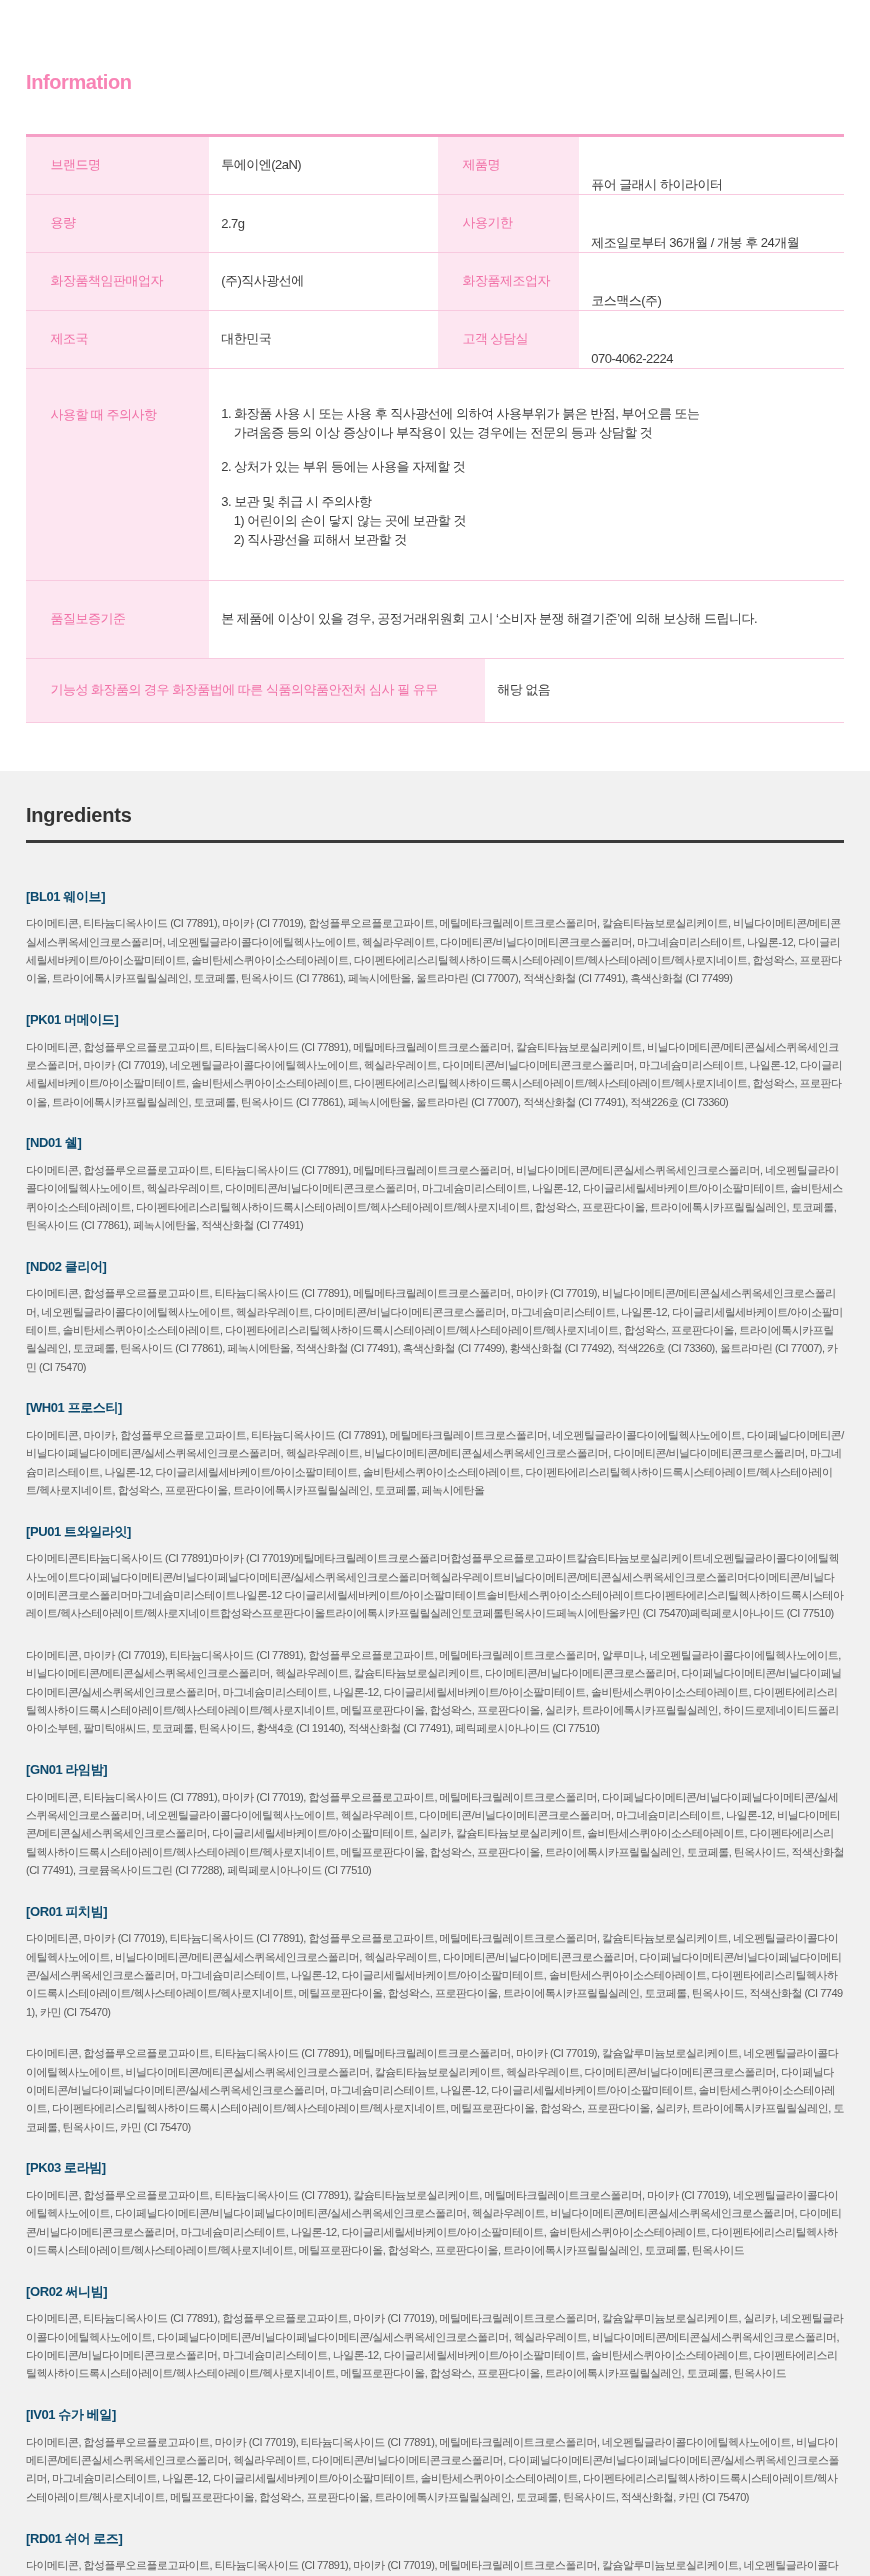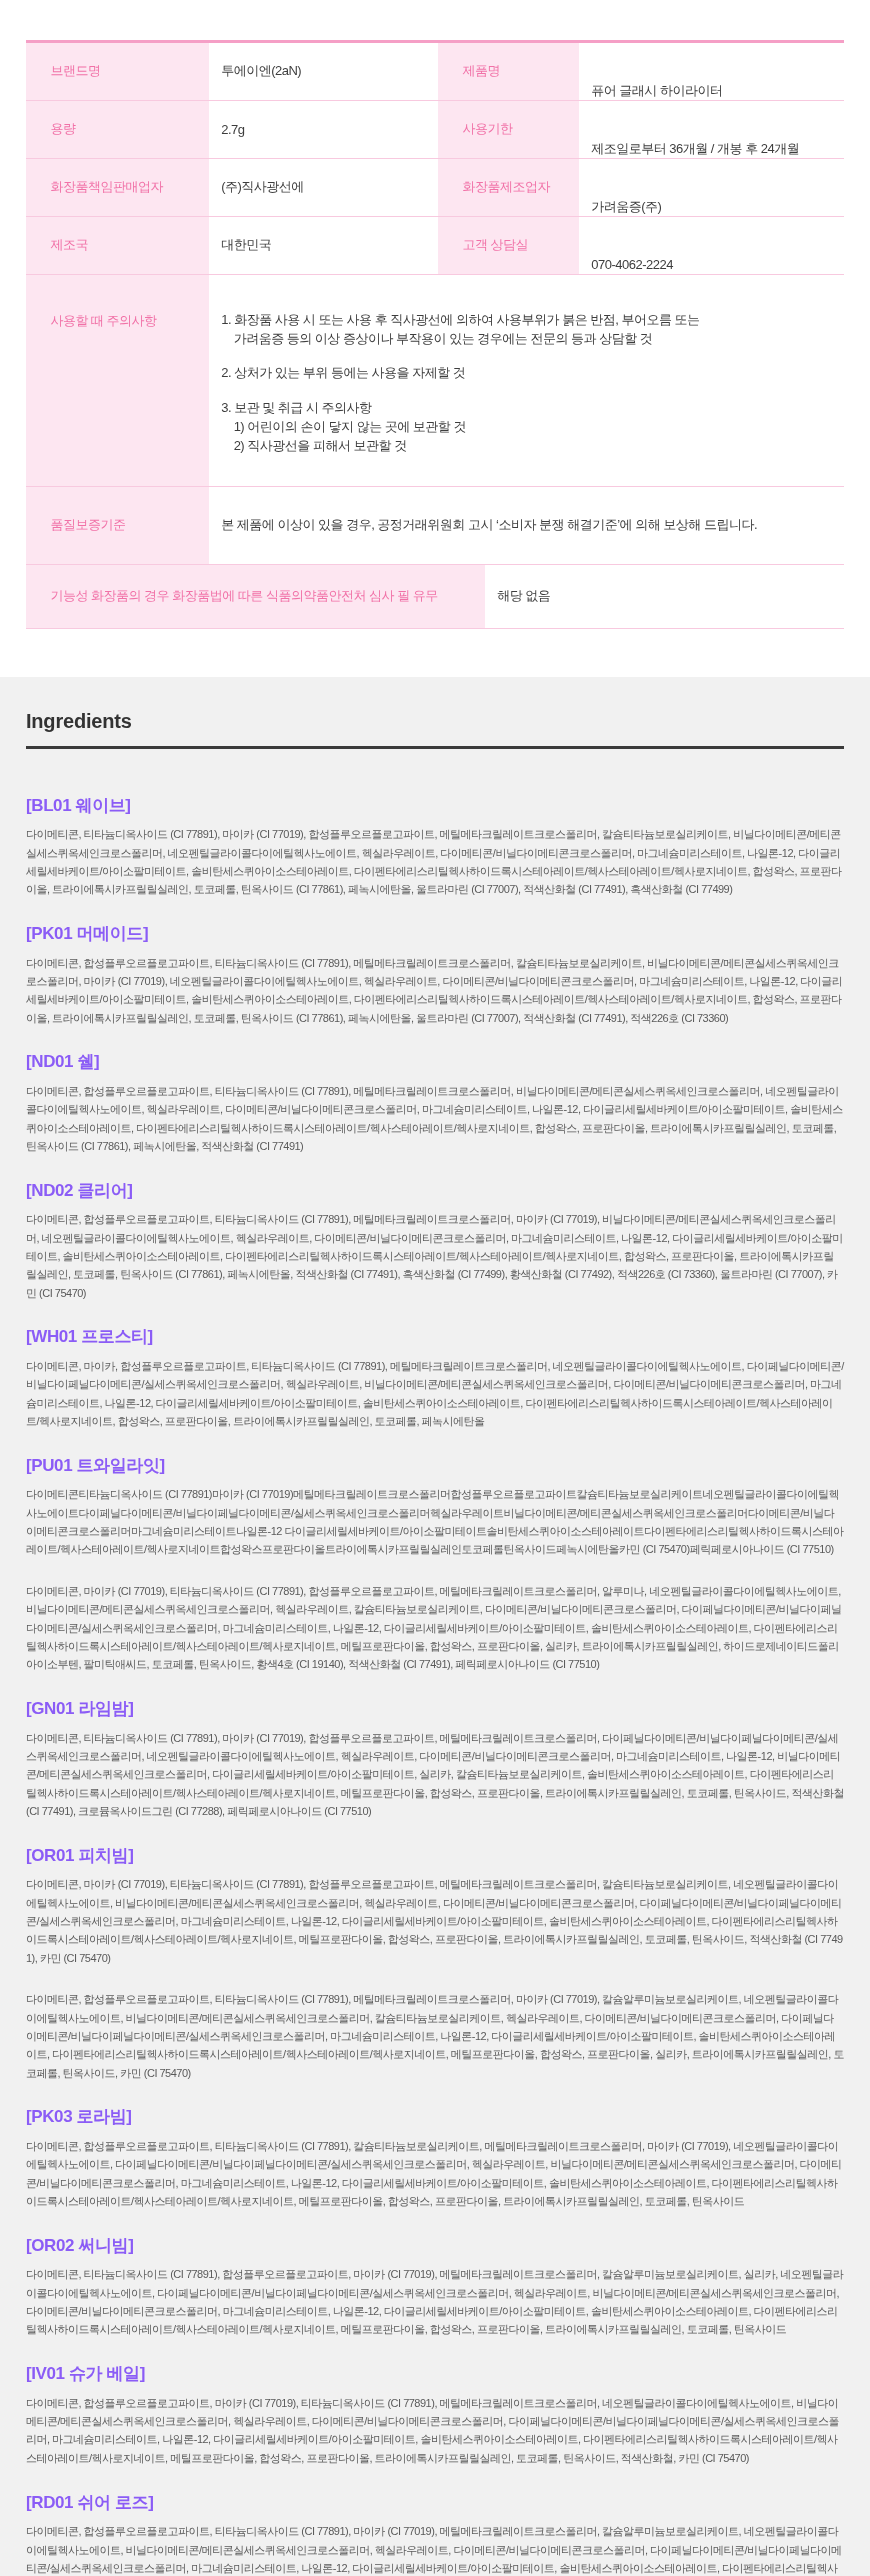--- a/index.html
+++ b/index.html
@@ -43,31 +43,32 @@
   .ingredients-panel{
     background:#f1f1f1;margin-top:48px;padding:33px 0 52px 0;
   }
   .ing-title{
     margin:0;font-size:20px;font-weight:bold;color:#333333;letter-spacing:-0.2px;
   }
   .ing-divider{height:2.6px;background:#3a3a3a;margin-top:13px;border:none;}
   .ing-body{margin-top:45px;}
   .ing-section{margin-bottom:23.5px;}
   .ing-section-title{
-    margin:0 0 8.7px 0;font-size:17px;font-weight:bold;color:#8b5cf6;letter-spacing:-0.4px;
+    margin:0 0 8.7px 0;font-size:13px;font-weight:bold;color:#0c4a6e;letter-spacing:-0.4px;
   }
   .ing-text{
     margin:0;font-size:11px;line-height:18.3px;color:#5a5a5a;letter-spacing:-0.5px;
     word-break:break-all;
   }
 </style>
 </head>
 <body>
 
 <div class="wrap">
+  <h2 class="info-title">Information</h2>
   <div class="info-divider"></div>
 
   <div class="info-table">
 
     <div class="info-row h-std">
       <div class="cell cell-label w-l1">브랜드명</div>
       <div class="cell cell-value w-v1">투에이엔(2aN)</div>
       <div class="cell cell-label w-l2">제품명</div>
       <div class="cell cell-value w-v2">퓨어 글래시 하이라이터</div>
     </div>
@@ -76,21 +77,21 @@
       <div class="cell cell-label w-l1">용량</div>
       <div class="cell cell-value w-v1">2.7g</div>
       <div class="cell cell-label w-l2">사용기한</div>
       <div class="cell cell-value w-v2">제조일로부터 36개월 / 개봉 후 24개월</div>
     </div>
 
     <div class="info-row h-std">
       <div class="cell cell-label w-l1">화장품책임판매업자</div>
       <div class="cell cell-value w-v1">(주)직사광선에</div>
       <div class="cell cell-label w-l2">화장품제조업자</div>
-      <div class="cell cell-value w-v2">가려움증(주)</div>
+      <div class="cell cell-value w-v2">코스맥스(주)</div>
     </div>
 
     <div class="info-row h-std">
       <div class="cell cell-label w-l1">제조국</div>
       <div class="cell cell-value w-v1">대한민국</div>
       <div class="cell cell-label w-l2">고객 상담실</div>
       <div class="cell cell-value w-v2">070-4062-2224</div>
     </div>
 
     <div class="info-row row-caution">

